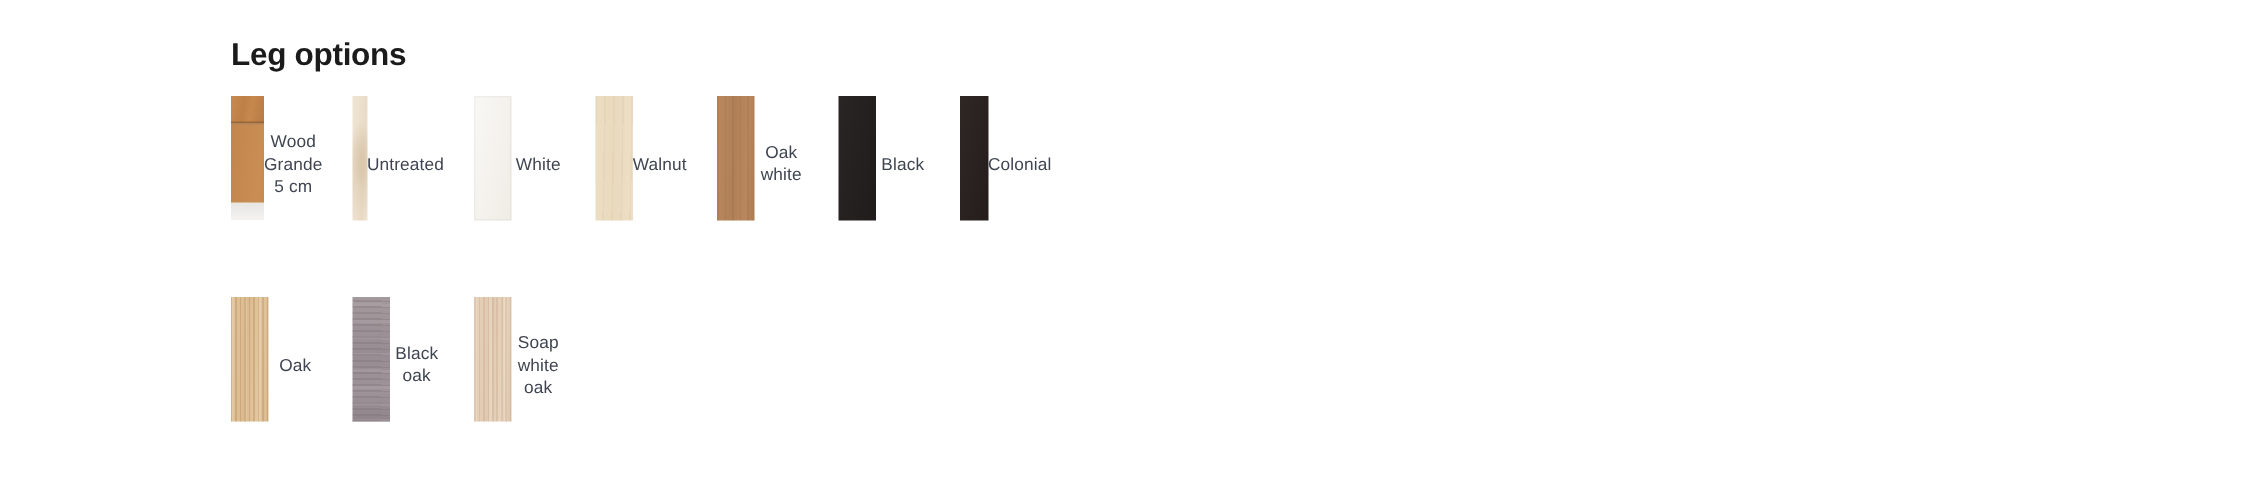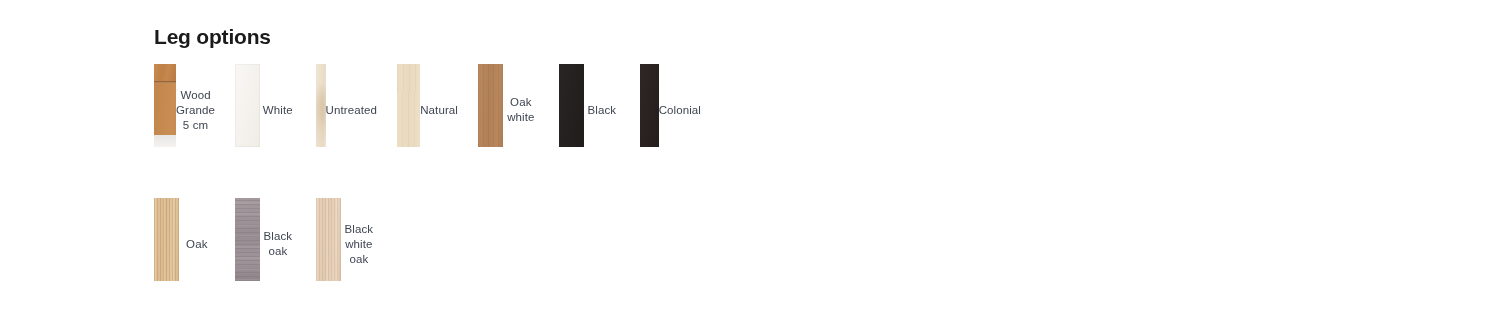--- a/index.html
+++ b/index.html
@@ -219,30 +219,30 @@
           <div class="ph-body-l"></div>
           <div class="ph-body-r"></div>
           <div class="ph-edge"></div>
           <div class="ph-shadow"></div>
           <div class="ph-floor"></div>
           <div class="ph-foot"></div>
         </div>
         <div class="swatch-label">Wood Grande 5 cm</div>
       </div>
       <div class="swatch-cell">
+        <div class="swatch-chip chip-untreated"></div>
+        <div class="swatch-label">Untreated</div>
+      </div>
+      <div class="swatch-cell">
         <div class="swatch-chip chip-white"></div>
         <div class="swatch-label">White</div>
       </div>
       <div class="swatch-cell">
-        <div class="swatch-chip chip-untreated"></div>
-        <div class="swatch-label">Untreated</div>
-      </div>
-      <div class="swatch-cell">
         <div class="swatch-chip chip-natural"></div>
-        <div class="swatch-label">Natural</div>
+        <div class="swatch-label">Walnut</div>
       </div>
       <div class="swatch-cell">
         <div class="swatch-chip chip-oak-colour"></div>
         <div class="swatch-label">Oak white</div>
       </div>
       <div class="swatch-cell">
         <div class="swatch-chip chip-black"></div>
         <div class="swatch-label">Black</div>
       </div>
       <div class="swatch-cell">
@@ -254,17 +254,17 @@
       <div class="swatch-cell">
         <div class="swatch-chip chip-oak"></div>
         <div class="swatch-label">Oak</div>
       </div>
       <div class="swatch-cell">
         <div class="swatch-chip chip-grey-oak"></div>
         <div class="swatch-label">Black oak</div>
       </div>
       <div class="swatch-cell">
         <div class="swatch-chip chip-soap-white-oak"></div>
-        <div class="swatch-label">Black white oak</div>
+        <div class="swatch-label">Soap white oak</div>
       </div>
     </div>
 
 </div>
 
 </body></html>

